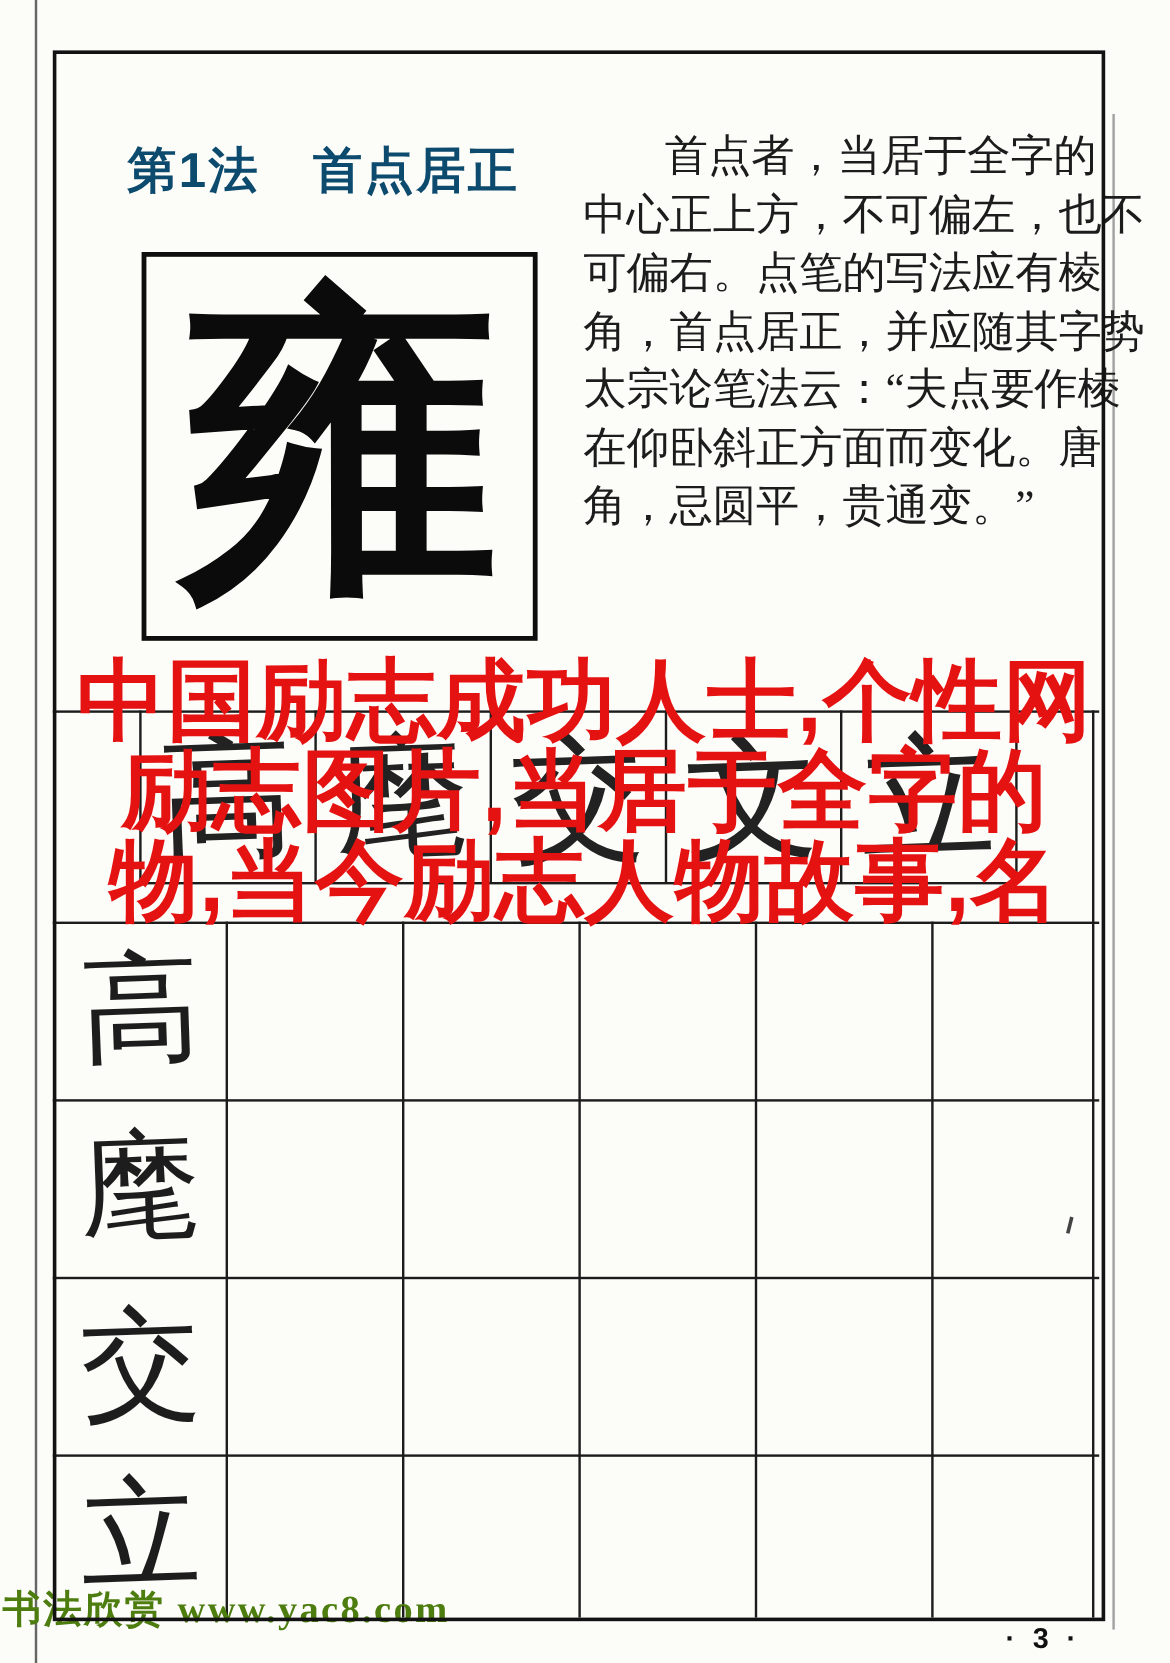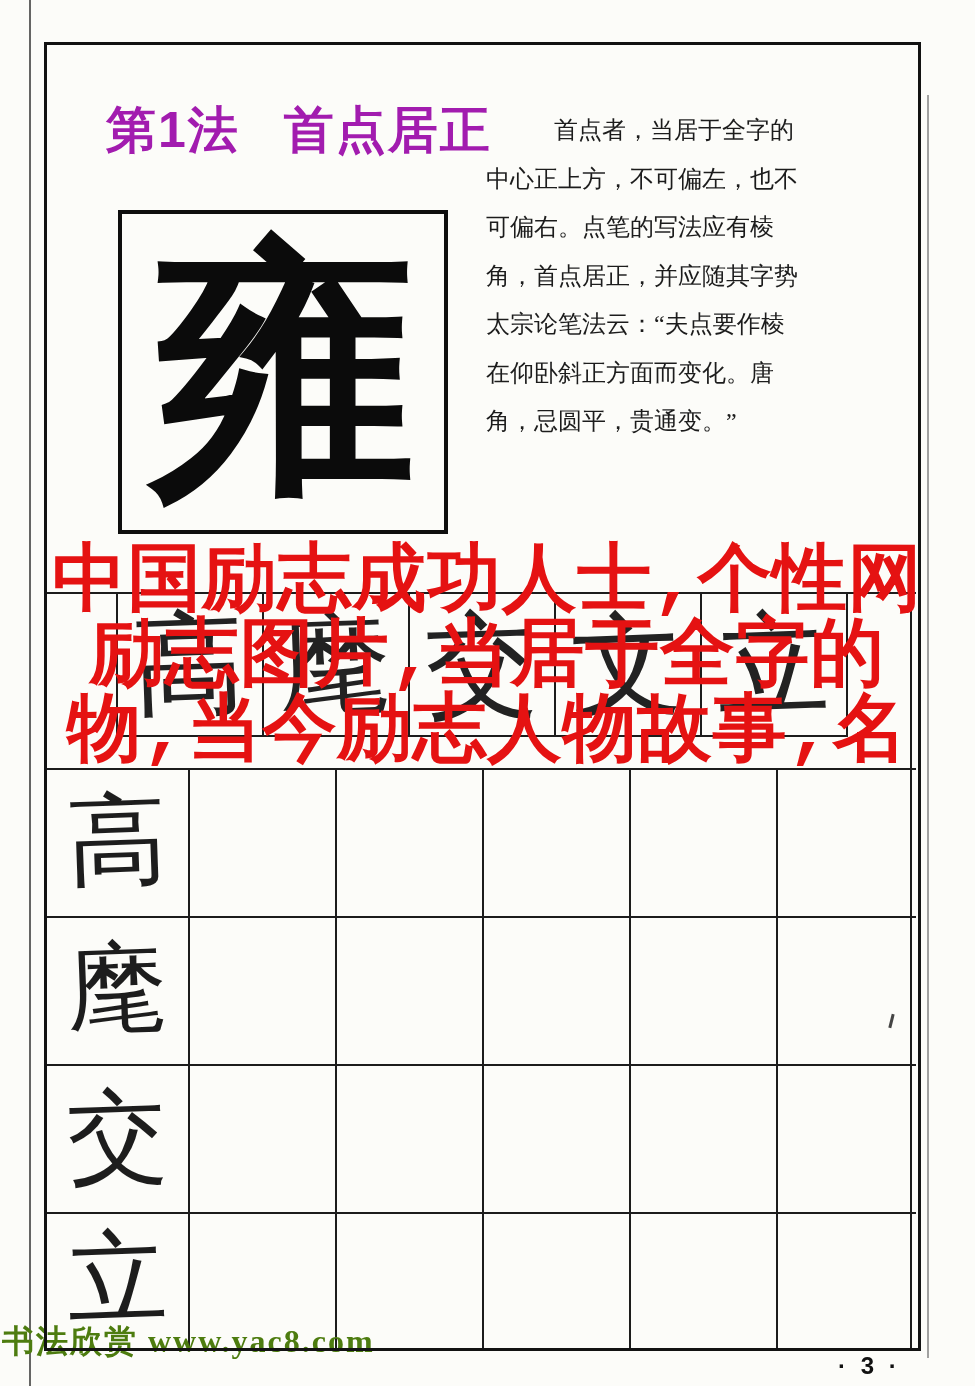--- a/index.html
+++ b/index.html
@@ -8,51 +8,51 @@
   .abs{position:absolute;}
 
   
   .gutter{left:29px;top:0;width:2px;height:1386px;background:#4a4a4a;opacity:.85;}
   .page-edge{left:927px;top:95px;width:2px;height:1263px;background:#7a7a7a;opacity:.7;}
 
   
   .frame{left:44px;top:42px;width:871px;height:1303px;border:3px solid #121212;z-index:4;pointer-events:none;}
 
   
-  .title-row{left:106px;top:100px;display:flex;gap:44px;z-index:2;
+  .title-row{left:106px;top:112px;display:flex;gap:44px;z-index:2;
              font-family:"Liberation Sans","DejaVu Sans",sans-serif;font-weight:bold;
-             font-size:50px;line-height:60px;letter-spacing:2px;color:#a21caf;}
+             font-size:41px;line-height:60px;letter-spacing:2px;color:#0c4a6e;}
 
   
   .char-box{left:118px;top:210px;width:322px;height:316px;border:4px solid #0e0e0e;
             display:flex;align-items:center;justify-content:center;z-index:2;}
   .char-box .glyph{font-size:268px;line-height:268px;font-weight:bold;color:#0b0b0b;}
 
   
-  .paragraph{left:486px;top:106px;width:438px;z-index:2;font-size:24px;line-height:48.5px;
+  .paragraph{left:486px;top:106px;width:438px;z-index:2;font-size:36px;line-height:48.5px;
              letter-spacing:0;color:#1c1c1c;}
   .paragraph .line{white-space:nowrap;}
   .paragraph .indent{text-indent:68px;}
 
   
   .hline,.vline{background:#1c1c1c;z-index:1;}
   .hline{height:2px;}
   .vline{width:2px;}
 
   
   .ghost{top:596px;height:138px;width:146px;display:flex;align-items:center;justify-content:center;
          font-size:112px;color:#222;z-index:1;transform:rotate(-2deg);}
 
   
   .rowchar{left:46px;width:142px;display:flex;align-items:center;justify-content:center;
            font-size:100px;color:#1d1d1d;z-index:1;transform:rotate(-2deg);}
 
   
   .red-overlay{left:0;top:546px;width:975px;text-align:center;z-index:5;
-               font-family:Liberation Mono, monospace;font-weight:900;
+               font-family:Liberation Sans, sans-serif;font-weight:900;
                font-size:74px;line-height:75px;letter-spacing:1px;}
 
   
   .watermark{left:2px;top:1320px;z-index:3;font-weight:bold;font-size:32px;letter-spacing:2px;
              font-family:"Liberation Serif","DejaVu Serif",serif;}
 
   
   .page-num{left:838px;top:1352px;z-index:2;font-weight:bold;font-size:24px;letter-spacing:4px;
             color:#111;font-family:"Liberation Sans","DejaVu Sans",sans-serif;}
 

